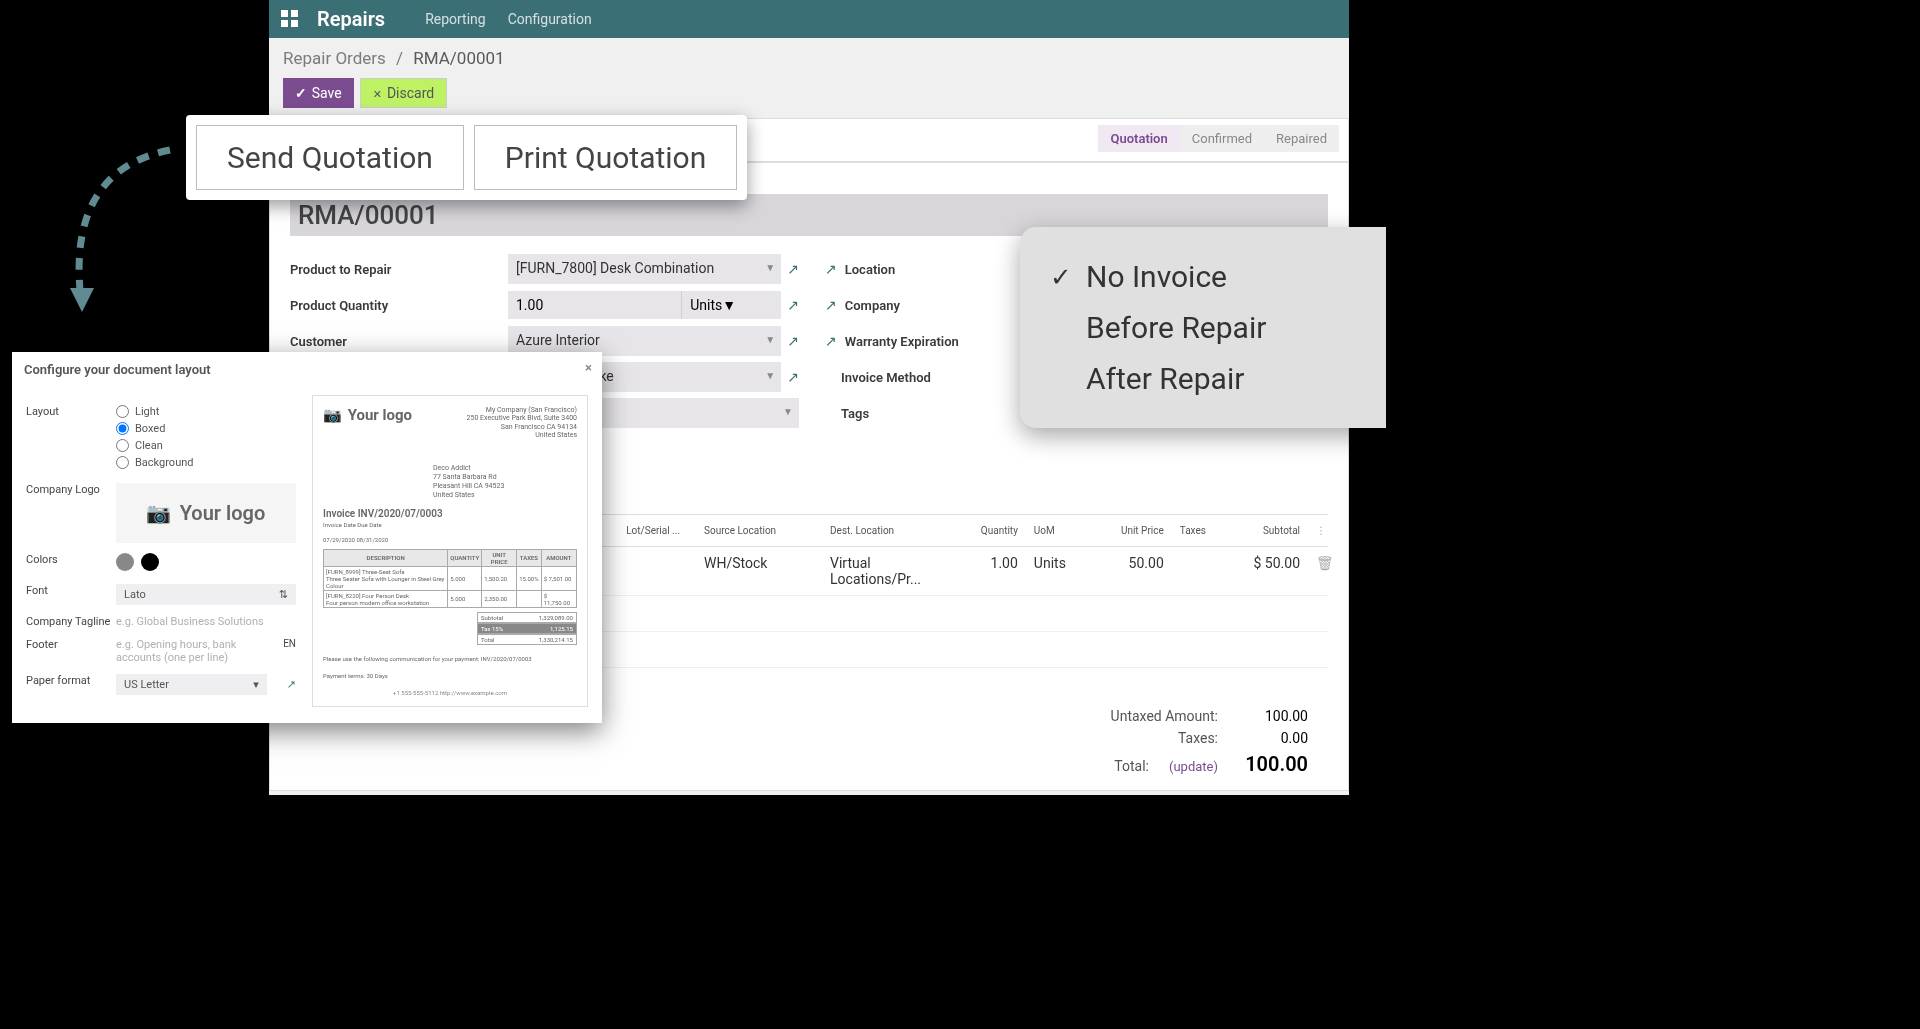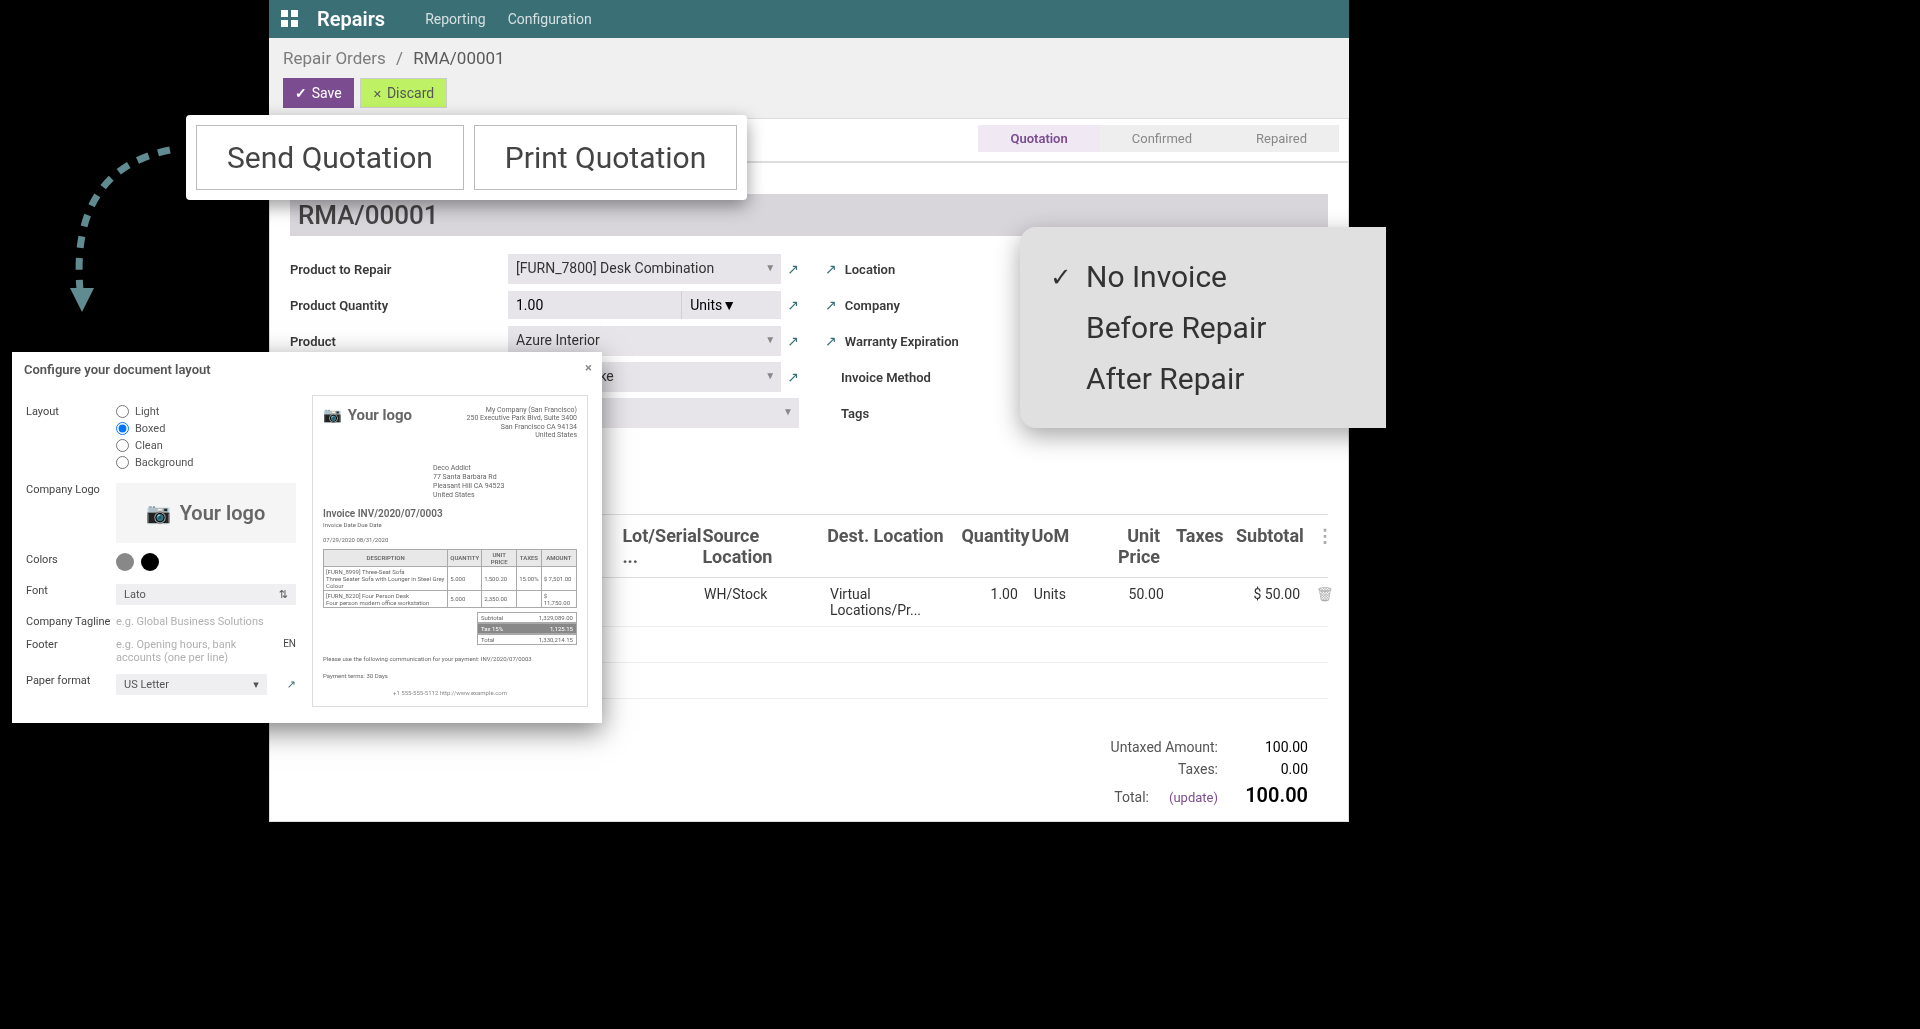--- a/index.html
+++ b/index.html
@@ -28,21 +28,21 @@
 .btn-discard { background: #bef264; border: 1px solid #ccc; padding: 6px 12px; font-size: 14px; display: flex; align-items: center; gap: 5px; cursor: pointer; color: #555; }
 .check-icon::before { content: "✓"; font-weight: bold; }
 .x-icon::before { content: "✕"; font-size: 11px; }
 
 
 .action-bar { background: #fff; border: 1px solid #ddd; height: 44px; display: flex; align-items: center; position: relative; }
 .action-right-end { position: absolute; right: 24px; font-size: 13px; color: #777; }
 
 
 .status-pills { position: absolute; right: 10px; top: 125px; display: flex; }
-.pill { padding: 6px 32px; font-size: 13px; background: #eee; color: #888; position: relative; }
+.pill { padding: 6px 12px; font-size: 13px; background: #eee; color: #888; position: relative; }
 .pill.active { color: #7b4c8f; font-weight: 600; background: #f0e9f4; }
 
 
 .form-sheet { background: #fff; border: 1px solid #ddd; padding: 14px 20px; }
 .ref-label { font-size: 13px; color: #5a5a5a; font-weight: 600; }
 .ref-value-wrap { background: #d8d5db; padding: 6px 8px; margin-top: 2px; }
 .ref-value { font-size: 26px; color: #444; font-weight: 500; }
 
 .form-grid { display: flex; margin-top: 18px; gap: 20px; }
 .form-col { flex: 1; }
@@ -54,21 +54,21 @@
 .units-input .qty { background: #e7e5e9; padding: 6px 8px; font-size: 14px; flex: 1; }
 .units-input .unit { background: #e7e5e9; padding: 6px 8px; font-size: 14px; width: 100px; border-left: 1px solid #d0d0d0; position: relative; }
 .ext-link-icon { color: #3b6f76; font-size: 14px; margin-left: 6px; }
 
 
 .right-col .field-row .field-label { width: auto; }
 .right-col .field-row { gap: 8px; }
 
 
 .lines-table { margin-top: 0px; }
-.lines-header { display: flex; background: #fff; border-top: 1px solid #ddd; border-bottom: 1px solid #ddd; padding: 10px 0; font-size: 18px; color: #555; font-weight: 700; }
+.lines-header { display: flex; background: #fff; border-top: 1px solid #ddd; border-bottom: 1px solid #ddd; padding: 10px 0; font-size: 10px; color: #555; font-weight: 400; }
 .lines-row { display: flex; padding: 8px 0; font-size: 14px; color: #333; border-bottom: 1px solid #eee; }
 .col { padding: 0 8px; }
 .c-lot { width: 80px; }
 .c-src { width: 130px; }
 .c-dst { width: 140px; }
 .c-qty { width: 70px; text-align: right; }
 .c-uom { width: 70px; }
 .c-price { width: 80px; text-align: right; }
 .c-tax { width: 60px; }
 .c-sub { width: 80px; text-align: right; }
@@ -191,21 +191,21 @@
         </div>
         <div class="field-row">
           <div class="field-label">Product Quantity</div>
           <div class="units-input">
             <div class="qty">1.00</div>
             <div class="unit"><span>Units</span><span class="caret-down">▼</span></div>
           </div>
           <span class="ext-link-icon">↗</span>
         </div>
         <div class="field-row">
-          <div class="field-label">Product</div>
+          <div class="field-label">Customer</div>
           <div class="field-input"><span>Azure Interior</span><span class="caret-down">▼</span></div>
           <span class="ext-link-icon">↗</span>
         </div>
         <div class="field-row">
           <div class="field-label"></div>
           <div class="field-input"><span>ner, Willie Burke</span><span class="caret-down">▼</span></div>
           <span class="ext-link-icon">↗</span>
         </div>
         <div class="field-row">
           <div class="field-label"></div>

